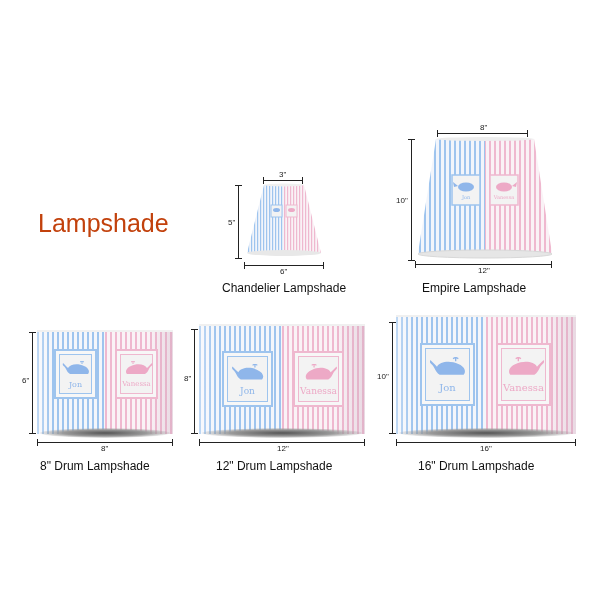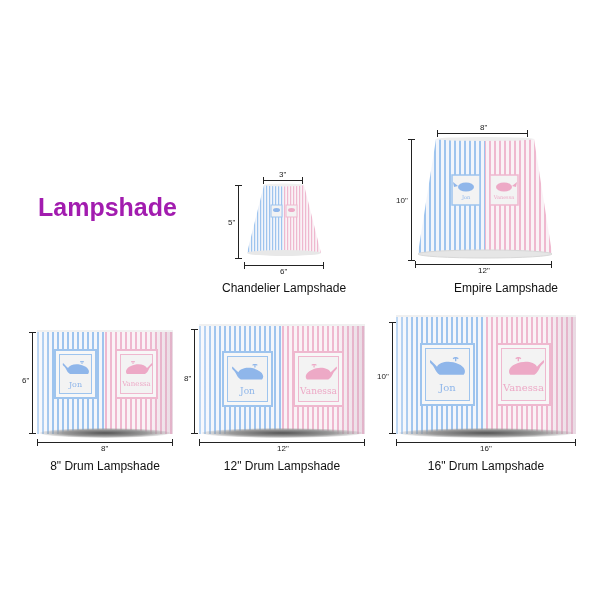--- a/index.html
+++ b/index.html
@@ -1,19 +1,19 @@
 <!DOCTYPE html>
 <html><head>
   <meta charset="utf-8">
   <style>
     html, body { margin:0; padding:0; background:#ffffff; }
     body { width:600px; height:600px; position:relative; overflow:hidden; font-family:"Liberation Sans", sans-serif; color:#111; }
-    .title { position:absolute; left:38px; top:192px; font-size:25px; line-height:31px; color:#a21caf;font-weight:bold; }
+    .title { position:absolute; left:38px; top:208px; font-size:25px; line-height:31px; color:#c2410c; }
     .item { position:absolute; }
-    .caption { position:absolute; font-size:12px; color:#111; white-space:nowrap; text-align:center; }
+    .caption { position:absolute; font-size:12px; color:#111; white-space:nowrap; }
     .dim { position:absolute; font-size:8px; color:#222; white-space:nowrap; }
     .hline { position:absolute; height:1px; background:#222; }
     .hline::before, .hline::after { content:""; position:absolute; top:-3px; width:1px; height:7px; background:#222; }
     .hline::before { left:0; } .hline::after { right:0; }
     .vline { position:absolute; width:1px; background:#222; }
     .vline::before, .vline::after { content:""; position:absolute; left:-3px; height:1px; width:7px; background:#222; }
     .vline::before { top:0; } .vline::after { bottom:0; }
     .drum { position:absolute; overflow:hidden; border-top:2px solid #f0f0f0; }
     .stripes-blue { position:absolute; top:0; bottom:0; left:0; width:50%;
       background: repeating-linear-gradient(90deg, #9ec4ee 0px, #9ec4ee 2px, #f4f6fb 2px, #f4f6fb 5px); }
@@ -101,21 +101,21 @@
       <ellipse cx="90" cy="50" rx="8" ry="4.5" fill="#eda9c6"></ellipse>
       <path d="M98,49 l5,-4 l-1,5 z" fill="#eda9c6"></path>
       <text x="52" y="62" font-size="5" fill="#8fb6ea" text-anchor="middle" font-family="DejaVu Serif, serif">Jon</text>
       <text x="90" y="62" font-size="5" fill="#eda9c6" text-anchor="middle" font-family="DejaVu Serif, serif">Vanessa</text>
     </g>
     <ellipse cx="71" cy="117" rx="67" ry="4" fill="#e6e6e6" stroke="#d8d8d8"></ellipse>
     <ellipse cx="71" cy="2" rx="49" ry="2" fill="#ededed"></ellipse>
   </svg>
   <div class="hline" style="left:415px; top:264px; width:137px;"></div>
   <div class="dim" style="left:478px; top:266px;">12"</div>
-  <div class="caption" style="left:452px; top:281px; width:108px;">Empire Lampshade</div>
+  <div class="caption" style="left:422px; top:281px; width:108px;">Empire Lampshade</div>
 </div>
 
 <div class="item">
   <div class="vline" style="left:32px; top:332px; height:102px;"></div>
   <div class="dim" style="left:22px; top:376px;">6"</div>
   <div class="drum" style="left:37px; top:330px; width:136px; height:102px;">
     <div class="stripes-blue"></div>
       <div class="stripes-pink"></div>
     <div class="shadow-l"></div>
       <div class="shadow-r"></div>

